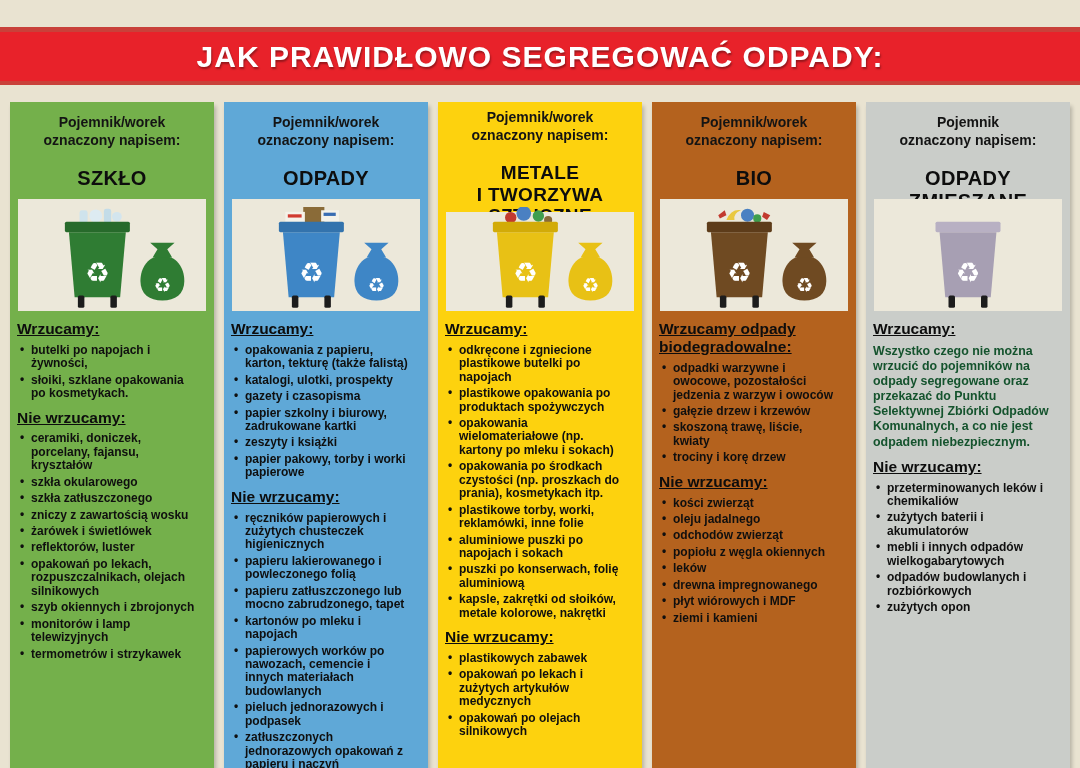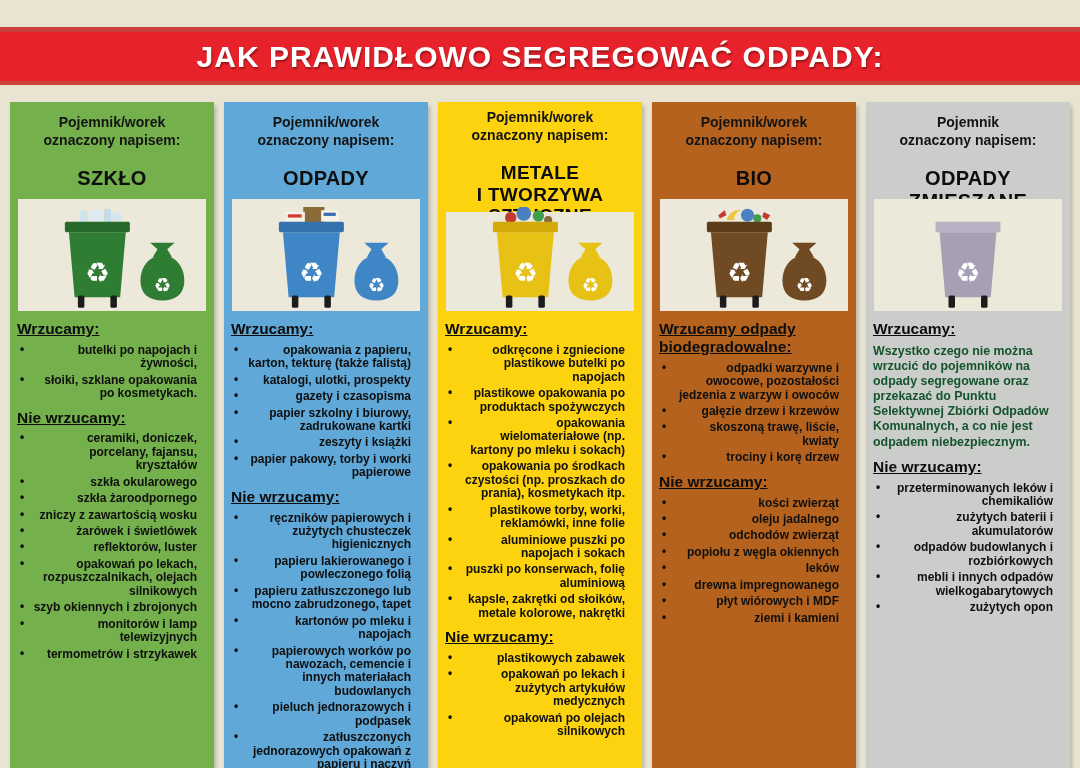--- a/index.html
+++ b/index.html
@@ -82,21 +82,21 @@
 
   .col-body { padding: 1px 17px 0 7px; }
   .sec-h {
     font-size: 15.5px;
     font-weight: 800;
     color: #0d0d0d;
     text-decoration: underline;
     margin: 8px 0 6px 0;
     line-height: 1.15;
   }
-  ul.items { list-style: none; text-align: right; }
+  ul.items { list-style: none; }
   ul.items li {
     font-size: 12px;
     font-weight: 700;
     color: #0f0f0f;
     line-height: 1.12;
     padding-left: 14px;
     position: relative;
     margin-bottom: 3px;
   }
   ul.items li::before { content: "•"; position: absolute; left: 3px; top: -1px; }
@@ -159,21 +159,21 @@
       <div class="col-body">
         <div class="sec-h">Wrzucamy:</div>
         <ul class="items">
             <li>butelki po napojach i żywności,</li>
             <li>słoiki, szklane opakowania po kosmetykach.</li>
           </ul>
         <div class="sec-h">Nie wrzucamy:</div>
         <ul class="items">
             <li>ceramiki, doniczek, porcelany, fajansu, kryształów</li>
             <li>szkła okularowego</li>
-            <li>szkła żaroodpornego</li>
+            <li>szkła zatłuszczonego</li>
             <li>zniczy z zawartością wosku</li>
             <li>żarówek i świetlówek</li>
             <li>reflektorów, luster</li>
             <li>opakowań po lekach, rozpuszczalnikach, olejach silnikowych</li>
             <li>szyb okiennych i zbrojonych</li>
             <li>monitorów i lamp telewizyjnych</li>
             <li>termometrów i strzykawek</li>
           </ul>
       </div>
     </section>
@@ -350,21 +350,21 @@
           </g>
         </svg>
       </div>
       <div class="col-body">
         <div class="sec-h">Wrzucamy:</div>
         <p class="mixed-text">Wszystko czego nie można wrzucić do pojemników na odpady segregowane oraz przekazać do Punktu Selektywnej Zbiórki Odpadów Komunalnych, a co nie jest odpadem niebezpiecznym.</p>
         <div class="sec-h">Nie wrzucamy:</div>
         <ul class="items">
             <li>przeterminowanych leków i chemikaliów</li>
             <li>zużytych baterii i akumulatorów</li>
+            <li>mebli i innych odpadów wielkogabarytowych</li>
             <li>odpadów budowlanych i rozbiórkowych</li>
-            <li>mebli i innych odpadów wielkogabarytowych</li>
             <li>zużytych opon</li>
           </ul>
       </div>
     </section>
 
   </div>
 </div>
 
 </body></html>

